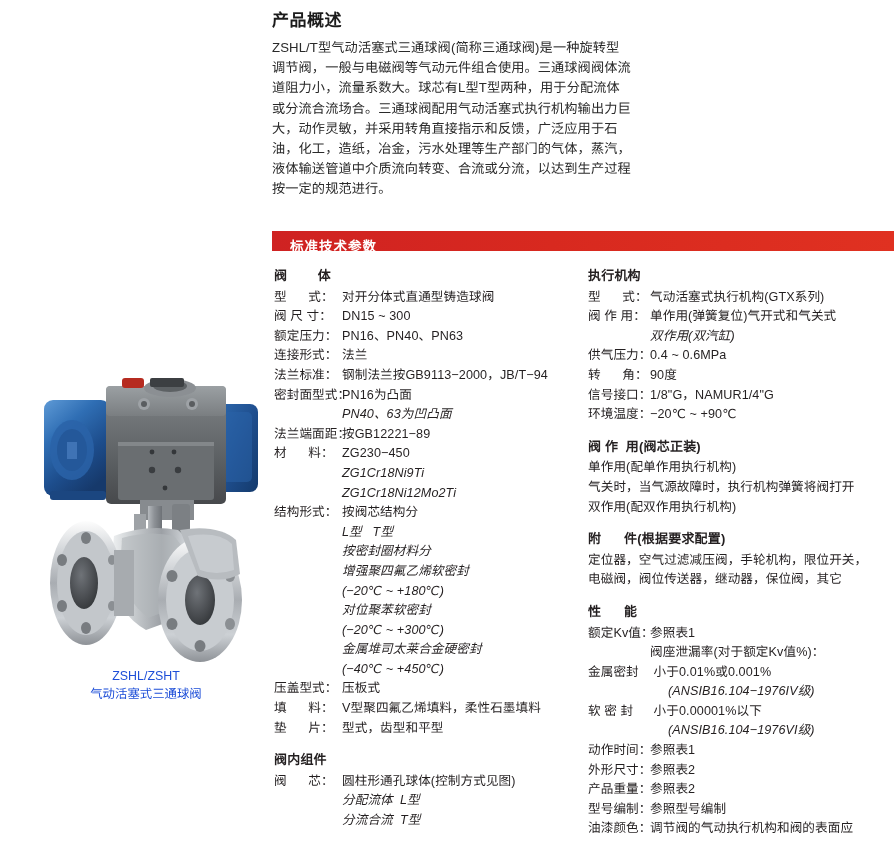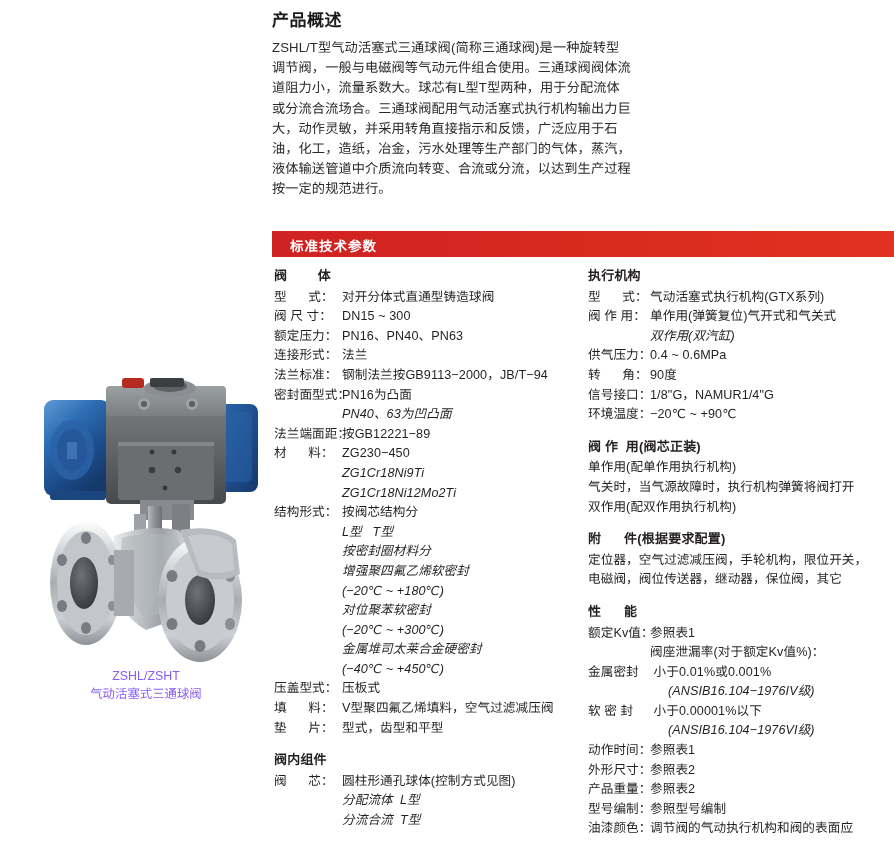--- a/index.html
+++ b/index.html
@@ -38,21 +38,21 @@
     letter-spacing: .1px;
   }
   .intro-body p { margin: 0; }
 
   
   .banner {
     position: absolute;
     left: 272px;
     top: 231px;
     width: 622px;
-    height: 26px;
+    height: 20px;
     background: linear-gradient(90deg,#cf2222 0%,#d8291f 45%,#e03121 100%);
   }
   .banner-label {
     position: absolute;
     left: 18px;
     top: 4px;
     font-size: 13.5px;
     font-weight: bold;
     color: #ffffff;
     letter-spacing: 1px;
@@ -108,21 +108,21 @@
     height: 292px;
   }
   .caption {
     position: absolute;
     left: 22px;
     top: 668px;
     width: 248px;
     text-align: center;
     font-size: 12.4px;
     line-height: 17px;
-    color: #8b5cf6;
+    color: #1d4ed8;
   }
   .caption div + div { margin-top: 1px; }
 </style>
 </head>
 <body>
 
 <div class="intro">
   <div class="intro-title">产品概述</div>
   <div class="intro-body">
     <p>ZSHL/T型气动活塞式三通球阀(简称三通球阀)是一种旋转型调节阀，一般与电磁阀等气动元件组合使用。三通球阀阀体流道阻力小，流量系数大。球芯有L型T型两种，用于分配流体或分流合流场合。三通球阀配用气动活塞式执行机构输出力巨大，动作灵敏，并采用转角直接指示和反馈，广泛应用于石油，化工，造纸，冶金，污水处理等生产部门的气体，蒸汽，液体输送管道中介质流向转变、合流或分流，以达到生产过程按一定的规范进行。</p>
@@ -317,21 +317,21 @@
       <div class="cont cont-left">对位聚苯软密封</div>
       <div class="cont cont-left">(−20℃ ~ +300℃)</div>
       <div class="cont cont-left">金属堆司太莱合金硬密封</div>
       <div class="cont cont-left">(−40℃ ~ +450℃)</div>
       <div class="row">
         <span class="row-label lw-left">压盖型式：</span>
         <span class="row-val">压板式</span>
       </div>
       <div class="row">
         <span class="row-label lw-left">填      料：</span>
-        <span class="row-val">V型聚四氟乙烯填料，空气过滤减压阀</span>
+        <span class="row-val">V型聚四氟乙烯填料，柔性石墨填料</span>
       </div>
       <div class="row">
         <span class="row-label lw-left">垫      片：</span>
         <span class="row-val">型式，齿型和平型</span>
       </div>
     </div>
     <div class="grp-gap"></div>
     <div class="grp">
       <div class="grp-head">阀内组件</div>
       <div class="row">

